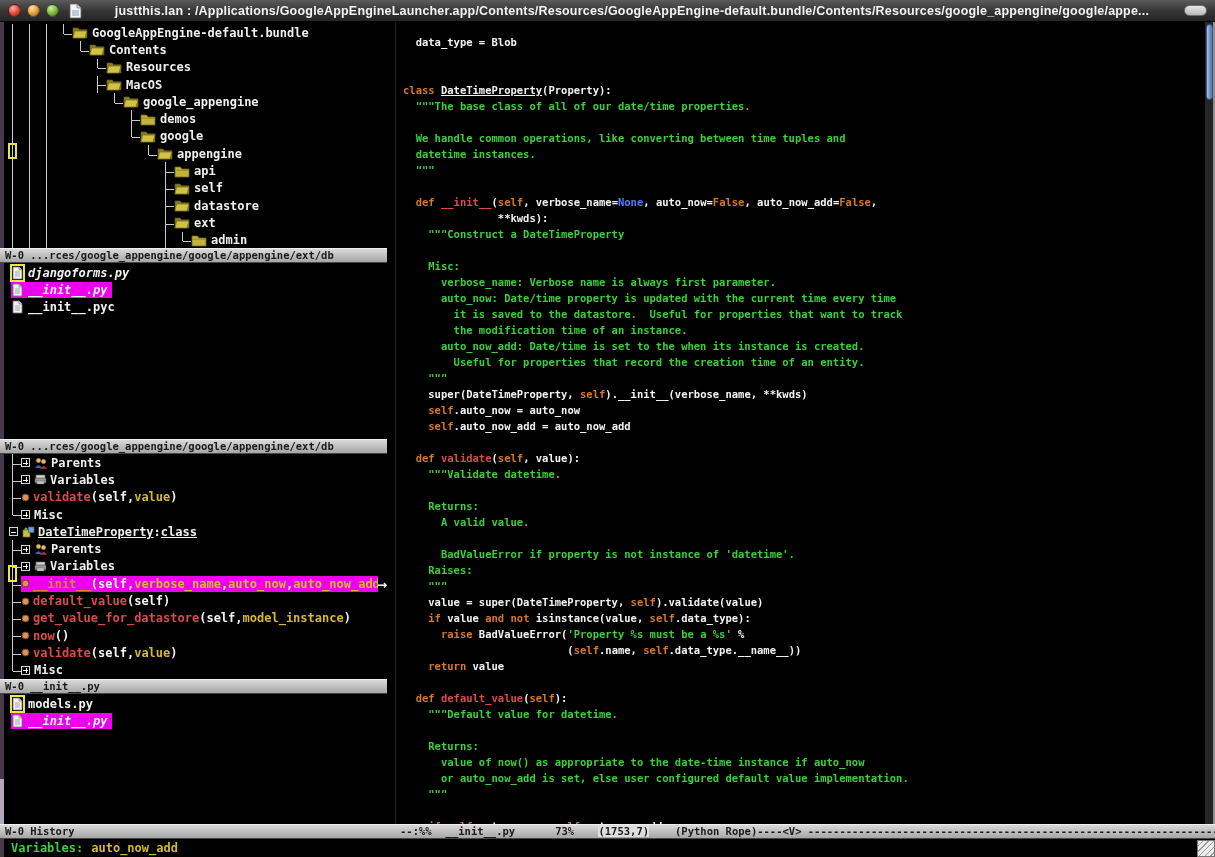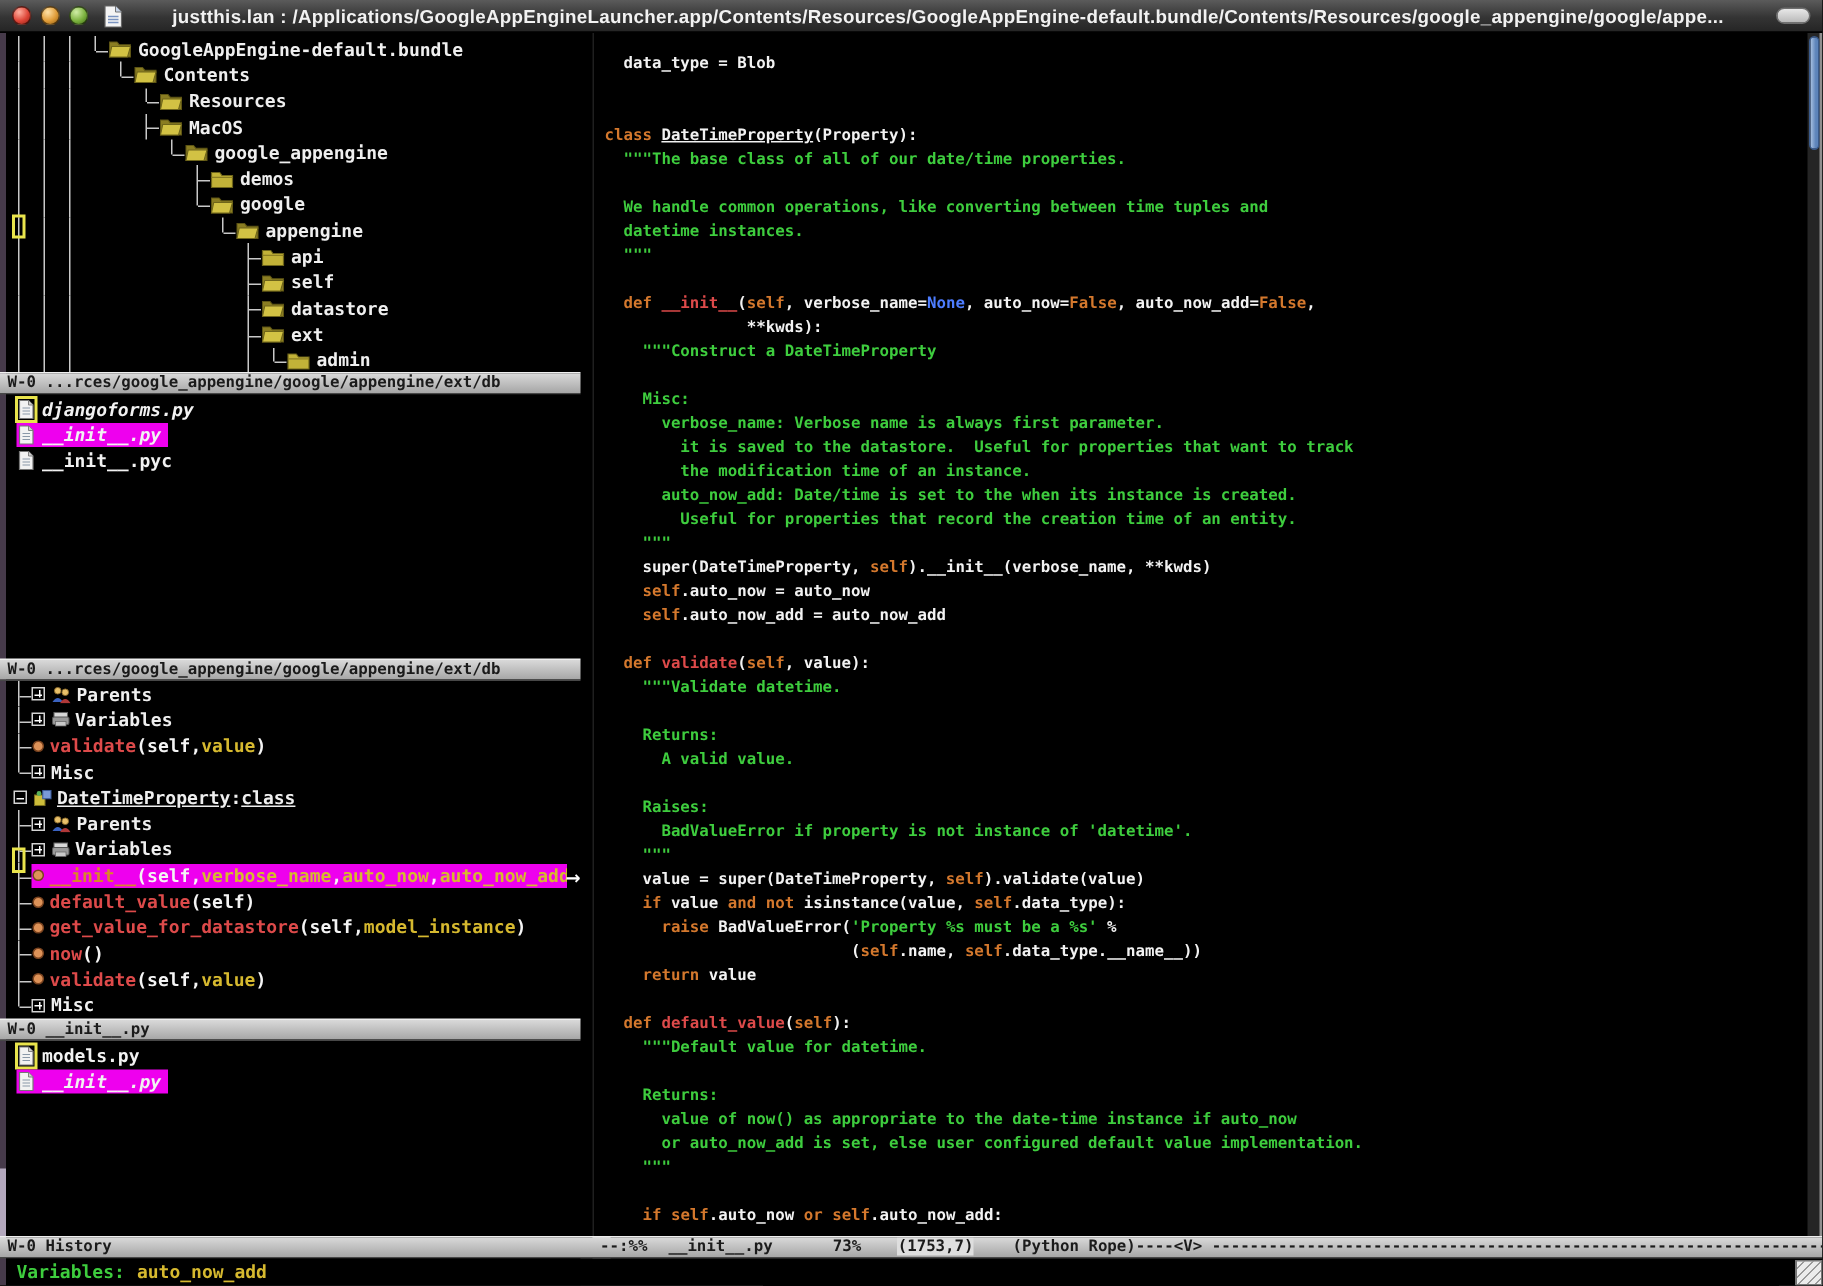--- a/index.html
+++ b/index.html
@@ -656,37 +656,38 @@
       <div class="cl"><span class="c-g">  We handle common operations, like converting between time tuples and</span></div>
       <div class="cl"><span class="c-g">  datetime instances.</span></div>
       <div class="cl"><span class="c-g">  """</span></div>
       <div class="cl">&nbsp;</div>
       <div class="cl"><span class="c-k">  def </span><span class="c-f">__init__</span><span class="c-p">(</span><span class="c-k">self</span><span class="c-p">, verbose_name=</span><span class="c-c">None</span><span class="c-p">, auto_now=</span><span class="c-k">False</span><span class="c-p">, auto_now_add=</span><span class="c-k">False</span><span class="c-p">,</span></div>
       <div class="cl"><span class="c-p">               **kwds):</span></div>
       <div class="cl"><span class="c-g">    """Construct a DateTimeProperty</span></div>
       <div class="cl">&nbsp;</div>
       <div class="cl"><span class="c-g">    Misc:</span></div>
       <div class="cl"><span class="c-g">      verbose_name: Verbose name is always first parameter.</span></div>
+      <div class="cl"><span class="c-g">      auto_now: Date/time property is updated with the current time every time</span></div>
       <div class="cl"><span class="c-g">        it is saved to the datastore.  Useful for properties that want to track</span></div>
       <div class="cl"><span class="c-g">        the modification time of an instance.</span></div>
       <div class="cl"><span class="c-g">      auto_now_add: Date/time is set to the when its instance is created.</span></div>
       <div class="cl"><span class="c-g">        Useful for properties that record the creation time of an entity.</span></div>
       <div class="cl"><span class="c-g">    """</span></div>
       <div class="cl"><span class="c-p">    super(DateTimeProperty, </span><span class="c-k">self</span><span class="c-p">).__init__(verbose_name, **kwds)</span></div>
       <div class="cl"><span class="c-p">    </span><span class="c-k">self</span><span class="c-p">.auto_now = auto_now</span></div>
       <div class="cl"><span class="c-p">    </span><span class="c-k">self</span><span class="c-p">.auto_now_add = auto_now_add</span></div>
       <div class="cl">&nbsp;</div>
       <div class="cl"><span class="c-k">  def </span><span class="c-f">validate</span><span class="c-p">(</span><span class="c-k">self</span><span class="c-p">, value):</span></div>
       <div class="cl"><span class="c-g">    """Validate datetime.</span></div>
       <div class="cl">&nbsp;</div>
       <div class="cl"><span class="c-g">    Returns:</span></div>
       <div class="cl"><span class="c-g">      A valid value.</span></div>
       <div class="cl">&nbsp;</div>
+      <div class="cl"><span class="c-g">      BadValueError if property is not instance of 'datetime'.</span></div>
       <div class="cl"><span class="c-g">    Raises:</span></div>
-      <div class="cl"><span class="c-g">      BadValueError if property is not instance of 'datetime'.</span></div>
       <div class="cl"><span class="c-g">    """</span></div>
       <div class="cl"><span class="c-p">    value = super(DateTimeProperty, </span><span class="c-k">self</span><span class="c-p">).validate(value)</span></div>
       <div class="cl"><span class="c-k">    if</span><span class="c-p"> value </span><span class="c-k">and</span><span class="c-p"> </span><span class="c-k">not</span><span class="c-p"> isinstance(value, </span><span class="c-k">self</span><span class="c-p">.data_type):</span></div>
       <div class="cl"><span class="c-k">      raise</span><span class="c-p"> BadValueError(</span><span class="c-g">'Property %s must be a %s'</span><span class="c-p"> %</span></div>
       <div class="cl"><span class="c-p">                          (</span><span class="c-k">self</span><span class="c-p">.name, </span><span class="c-k">self</span><span class="c-p">.data_type.__name__))</span></div>
       <div class="cl"><span class="c-k">    return</span><span class="c-p"> value</span></div>
       <div class="cl">&nbsp;</div>
       <div class="cl"><span class="c-k">  def </span><span class="c-f">default_value</span><span class="c-p">(</span><span class="c-k">self</span><span class="c-p">):</span></div>
       <div class="cl"><span class="c-g">    """Default value for datetime.</span></div>
       <div class="cl">&nbsp;</div>

